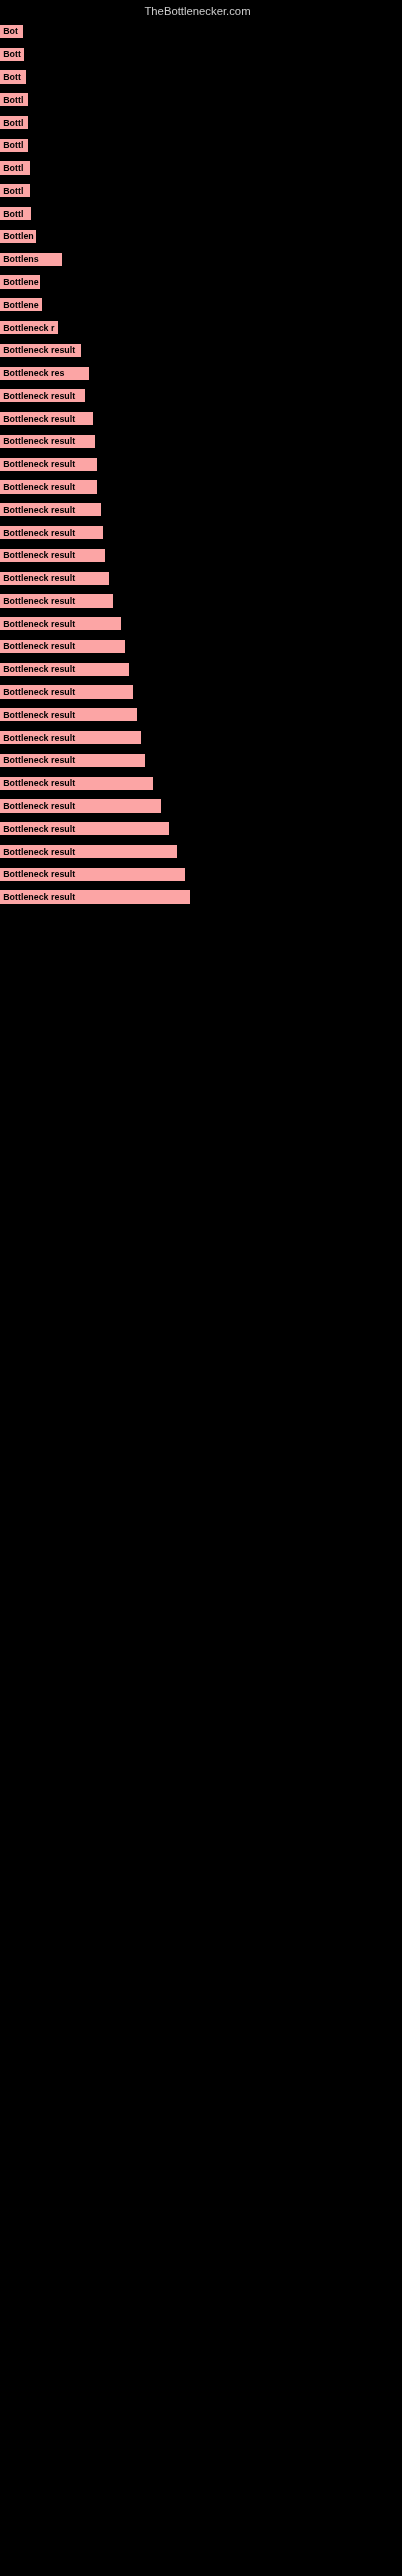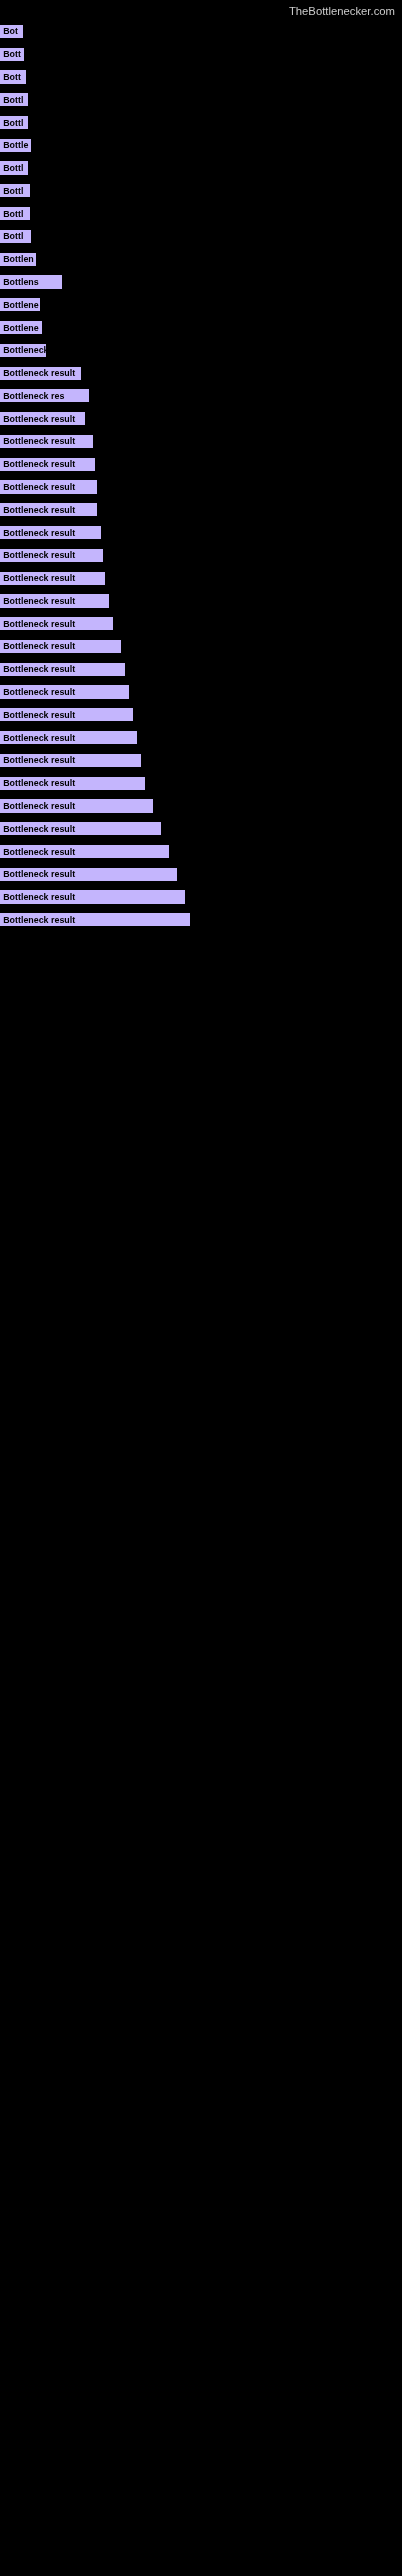--- a/index.html
+++ b/index.html
@@ -10,34 +10,34 @@
     body {
       background-color: #000;
       width: 403px;
       min-height: 2576px;
       font-family: Arial, sans-serif;
       position: relative;
     }
     .site-title {
       color: #ccc;
       font-size: 11.3px;
-      text-align: right;
+      text-align: center;
       padding: 4.8px 8px 3.2px 0;
     }
     .bar-row {
       display: flex;
       align-items: center;
       margin-bottom: 0px;
       padding: 4.8px 0 4.8px 0;
     }
     .bar-label {
       color: #f5a623;
       font-size: 8.9px;
       white-space: nowrap;
-      background-color: #c4b5fd;
+      background-color: #fca5a5;
       color: #000;
       padding: 1.6px 3.2px;
       font-weight: bold;
       flex-shrink: 0;
     }
   </style>
 </head>
 <body>
 
 <div class="site-title">TheBottlenecker.com</div>
@@ -52,23 +52,20 @@
     <div class="bar-row">
       <span class="bar-label" style="width: 26px; display: inline-block;">Bott</span>
     </div>
     <div class="bar-row">
       <span class="bar-label" style="width: 28px; display: inline-block;">Bottl</span>
     </div>
     <div class="bar-row">
       <span class="bar-label" style="width: 28px; display: inline-block;">Bottl</span>
     </div>
     <div class="bar-row">
-      <span class="bar-label" style="width: 31px; display: inline-block;">Bottle</span>
-    </div>
-    <div class="bar-row">
       <span class="bar-label" style="width: 28px; display: inline-block;">Bottl</span>
     </div>
     <div class="bar-row">
       <span class="bar-label" style="width: 30px; display: inline-block;">Bottl</span>
     </div>
     <div class="bar-row">
       <span class="bar-label" style="width: 30px; display: inline-block;">Bottl</span>
     </div>
     <div class="bar-row">
       <span class="bar-label" style="width: 31px; display: inline-block;">Bottl</span>
@@ -79,21 +76,21 @@
     <div class="bar-row">
       <span class="bar-label" style="width: 62px; display: inline-block;">Bottlens</span>
     </div>
     <div class="bar-row">
       <span class="bar-label" style="width: 40px; display: inline-block;">Bottlene</span>
     </div>
     <div class="bar-row">
       <span class="bar-label" style="width: 42px; display: inline-block;">Bottlene</span>
     </div>
     <div class="bar-row">
-      <span class="bar-label" style="width: 46px; display: inline-block;">Bottleneck r</span>
+      <span class="bar-label" style="width: 58px; display: inline-block;">Bottleneck r</span>
     </div>
     <div class="bar-row">
       <span class="bar-label" style="width: 81px; display: inline-block;">Bottleneck result</span>
     </div>
     <div class="bar-row">
       <span class="bar-label" style="width: 89px; display: inline-block;">Bottleneck res</span>
     </div>
     <div class="bar-row">
       <span class="bar-label" style="width: 85px; display: inline-block;">Bottleneck result</span>
     </div>

